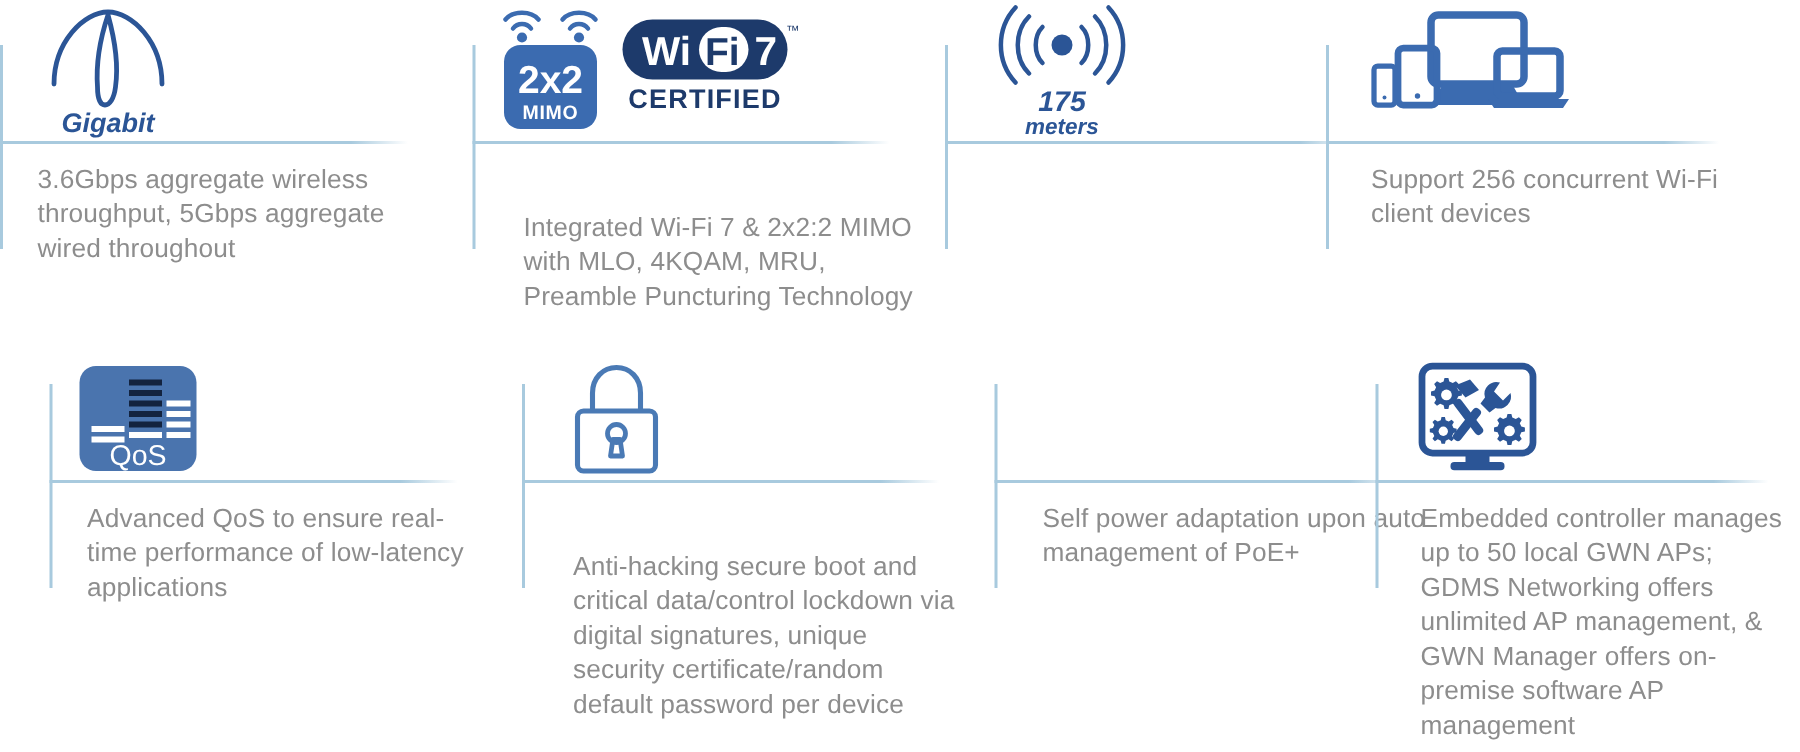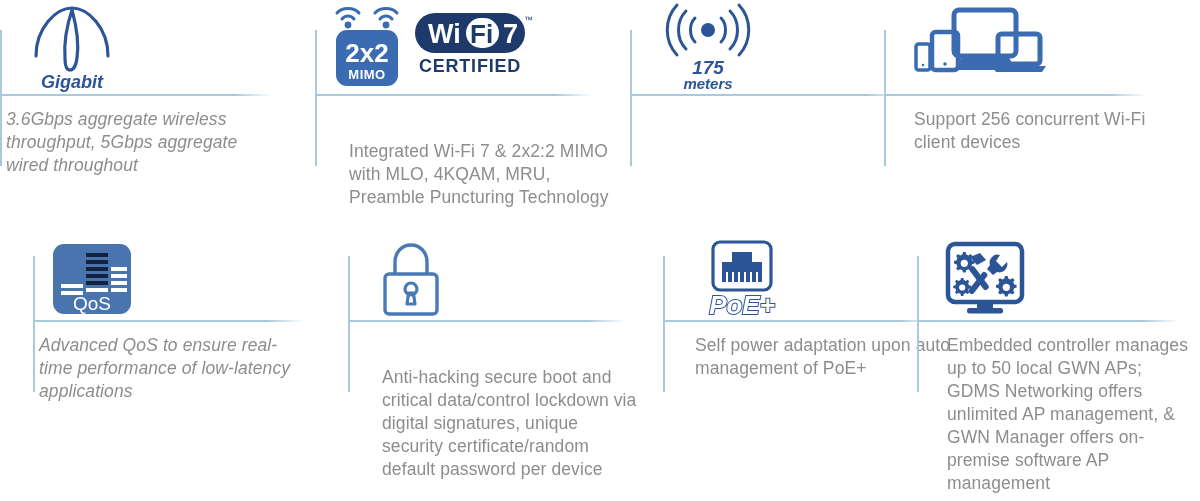--- a/index.html
+++ b/index.html
@@ -82,21 +82,21 @@
     color: #8d8d8d;
     font-size: 17.5px;
     line-height: 23px;
     letter-spacing: 0.1px;
     white-space: pre-line;
   }
   .row-top .caption    { top: 108px; }
   .row-bottom .caption { top: 352px; }
   .row-bottom .caption { top: 104px; }
 
-  .cell-1 .caption { left: 6px;  width: 268px; font-style: italic; }
+  .cell-1 .caption { left: 25px;  width: 268px; }
   .cell-2 .caption { left: 34px;  width: 262px; margin-top: 32px; }
   .cell-3 .caption { left: 32px;  width: 262px; }
   .cell-4 .caption { left: 30px;  width: 250px; }
 
   svg { display: block; overflow: visible; }
 
   
   .gigabit-wrap { left: 30px; top: 2px; text-decoration: underline; }
   
   .mimo-wrap { left: 14px; top: 0px; display: flex; align-items: flex-end; gap: 9px; }
@@ -268,37 +268,20 @@
             <path d="M28.6 51 h4.8 l1.6 11 h-8 z" fill="none" stroke="#4a7ab5" stroke-width="3.2" stroke-linejoin="round"></path>
           </svg>
         </div>
       </div>
       <div class="caption">Anti-hacking secure boot and critical data/control lockdown via digital signatures, unique security certificate/random default password per device</div>
     </div>
 
     <div class="cell cell-3">
       <div class="stem"></div>
       <div class="hbar"></div>
-      <div class="icon-zone">
-        <div class="icon-slot poe-wrap">
-          <svg width="86" height="76" viewBox="0 0 86 76">
-            <rect x="12" y="0" width="58" height="48" rx="7" fill="none" stroke="#2b5596" stroke-width="3.2"></rect>
-            <path d="M21 40 V20 h10 V10 h20 V20 h10 V40 Z" fill="#2b5596"></path>
-            <g stroke="#ffffff" stroke-width="2">
-              <line x1="26" y1="30" x2="26" y2="40"></line>
-              <line x1="32" y1="30" x2="32" y2="40"></line>
-              <line x1="38" y1="30" x2="38" y2="40"></line>
-              <line x1="44" y1="30" x2="44" y2="40"></line>
-              <line x1="50" y1="30" x2="50" y2="40"></line>
-              <line x1="56" y1="30" x2="56" y2="40"></line>
-            </g>
-            <text x="41" y="72" text-anchor="middle" font-family="'Liberation Sans', sans-serif" font-size="26" font-weight="bold" font-style="italic" fill="#ffffff" stroke="#2b5596" stroke-width="2" paint-order="stroke">PoE+</text>
-          </svg>
-        </div>
-      </div>
       <div class="caption">Self power adaptation upon auto management of PoE+</div>
     </div>
 
     <div class="cell cell-4">
       <div class="stem"></div>
       <div class="hbar"></div>
       <div class="icon-zone">
         <div class="icon-slot ctrl-wrap">
           <svg width="84" height="74" viewBox="0 0 84 74">
             <rect x="5" y="2" width="74" height="58" rx="7" fill="none" stroke="#2b5596" stroke-width="4.5"></rect>

